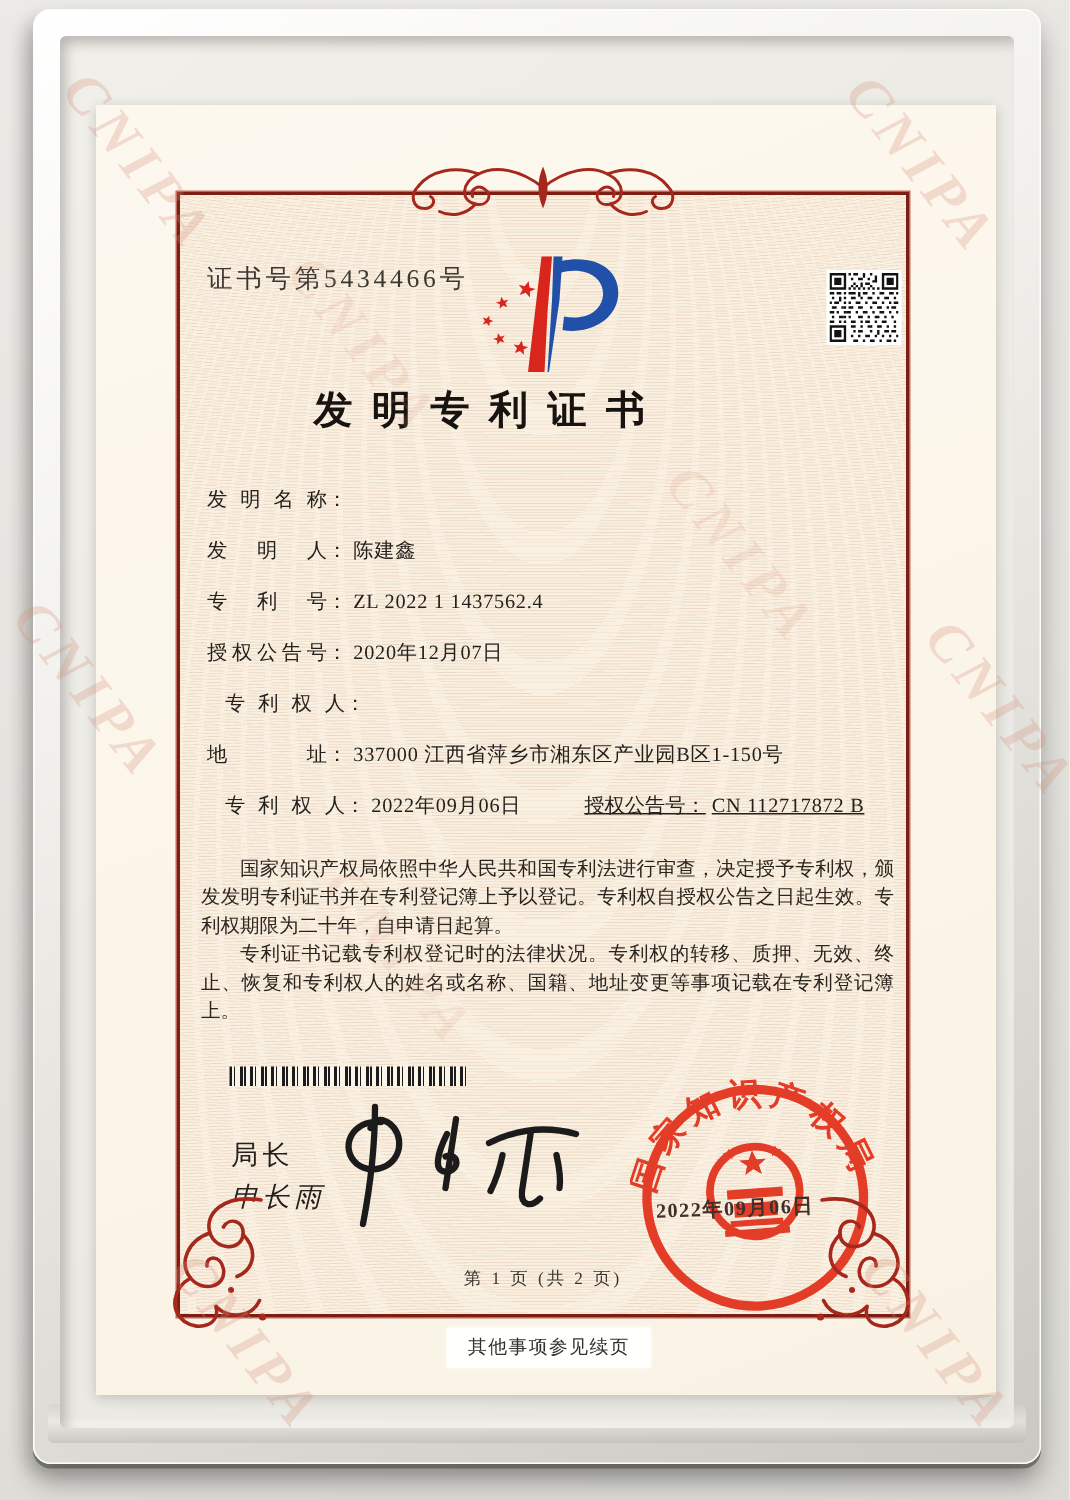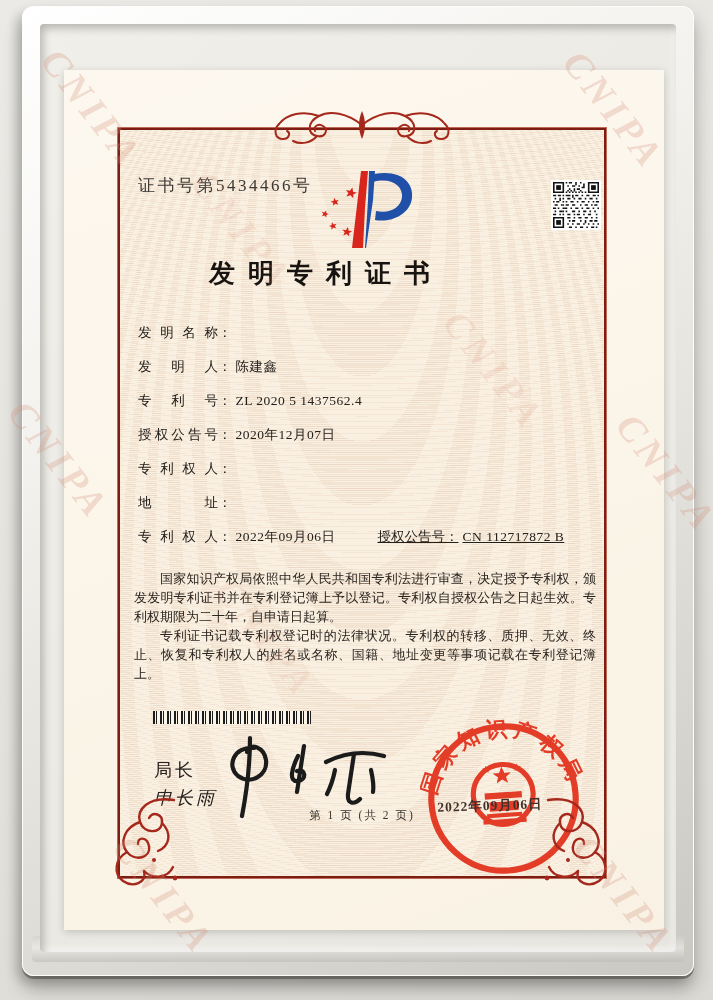--- a/index.html
+++ b/index.html
@@ -56,21 +56,21 @@
   .certno { left:74px; top:104px; font-size:17px; letter-spacing:2.5px; color:#3c3733; }
 
   .title {
     left:54px; top:186px; width:403px; text-align:center;
     font-size:26px; font-weight:700; letter-spacing:13px; text-indent:13px; color:#171310;
   }
 
   
   .fields { left:74px; top:253px; width:472px; font-size:13.5px; color:#24201c; }
   .frow { display:flex; align-items:center; line-height:20px; margin-bottom:14px; white-space:nowrap; }
-  .frow.gap { margin-top:9px; }
+  .frow.gap { margin-top:9px;margin-left:12px; }
   .flabel { display:inline-block; width:80px; text-align:justify; text-align-last:justify; flex:none; }
   .fcolon { flex:none; margin-right:4px; }
   .fvalue { letter-spacing:.5px; }
   .grantpair2 { margin-left:42px; display:flex;text-decoration:underline; }
 
   .paras { left:70px; top:499px; width:462px; font-size:13px; line-height:19px;
            text-align:justify; color:#2a241f; }
   .paras p { text-indent:2em; }
 
   
@@ -82,21 +82,21 @@
   .signer { left:90px; font-size:18px; letter-spacing:3px; color:#26211e; }
   .signer.t1 { top:688px; } .signer.t2 { top:716px;font-style:italic; }
 
   .sig { left:150px; top:662px; }
 
   .seal { left:357px; top:646px; opacity:.93; }
   .sealdate { left:330px; top:727px; width:192px; text-align:center;
     font-size:13.5px; font-weight:700; letter-spacing:1px; color:#41302a;
     transform:rotate(-2deg); }
 
-  .pageno { left:54px; top:738px; width:488px; text-align:center;
+  .pageno { left:54px; top:775px; width:488px; text-align:center;
     font-size:11.5px; letter-spacing:2px; color:#3a342f; }
 
   .note { left:234px; top:815px; width:136px; height:27px;
     background:rgba(255,255,255,.95); box-shadow:0 0 4px rgba(255,255,255,.9);
     display:flex; align-items:center; justify-content:center;
     font-size:12.5px; letter-spacing:1px; color:#33302c; }
 
   .flourish { width:74px; height:94px; }
   .fl-l { left:42px; top:724px; }
   .fl-r { left:478px; top:724px; transform:scaleX(-1); }
@@ -177,34 +177,35 @@
           <span class="fcolon">：</span>
       </div>
       <div class="frow">
         <span class="flabel">发明人</span>
           <span class="fcolon">：</span>
         <span class="fvalue">陈建鑫</span>
       </div>
       <div class="frow">
         <span class="flabel">专利号</span>
           <span class="fcolon">：</span>
-        <span class="fvalue">ZL 2020 5 1437562.4</span>
+        <span class="fvalue">ZL 2022 1 1437562.4</span>
       </div>
       <div class="frow">
         <span class="flabel">授权公告号</span>
           <span class="fcolon">：</span>
         <span class="fvalue">2020年12月07日</span>
       </div>
       <div class="frow gap">
         <span class="flabel">专利权人</span>
           <span class="fcolon">：</span>
       </div>
       <div class="frow">
         <span class="flabel">地址</span>
           <span class="fcolon">：</span>
+        <span class="fvalue">337000 江西省萍乡市湘东区产业园B区1-150号</span>
       </div>
       <div class="frow gap">
         <span class="flabel">专利权人</span>
           <span class="fcolon">：</span>
         <span class="fvalue">2022年09月06日</span>
         <span class="grantpair2">
           <span>授权公告号</span>
             <span class="fcolon">：</span>
           <span class="fvalue">CN 112717872 B</span>
         </span>
@@ -274,20 +275,23 @@
         <path d="M21,58 C9,65 7,79 17,87 C27,94 41,89 38,77"></path>
         <path d="M56,29 C66,39 64,52 52,57"></path>
         <path d="M38,77 C47,86 62,84 67,73"></path>
         <circle cx="69" cy="84" r="2.4" fill="#a5281c" stroke="none"></circle>
         <circle cx="48" cy="66" r="2" fill="#a5281c" stroke="none"></circle>
       </g>
     </svg>
 
     <div class="pageno abs">第 1 页 (共 2 页)</div>
 
+    <div class="note abs">
+      <span>其他事项参见续页</span>
+    </div>
 
   </div>
 
   <div class="wm-layer">
     <div class="wm" style="left:23px;  top:86px;">CNIPA</div>
     <div class="wm" style="left:545px; top:88px;">CNIPA</div>
     <div class="wm" style="left:173px; top:208px; opacity:.55">CNIPA</div>
     <div class="wm" style="left:425px; top:348px; opacity:.6">CNIPA</div>
     <div class="wm" style="left:-10px; top:438px;">CNIPA</div>
     <div class="wm" style="left:598px; top:451px;">CNIPA</div>

